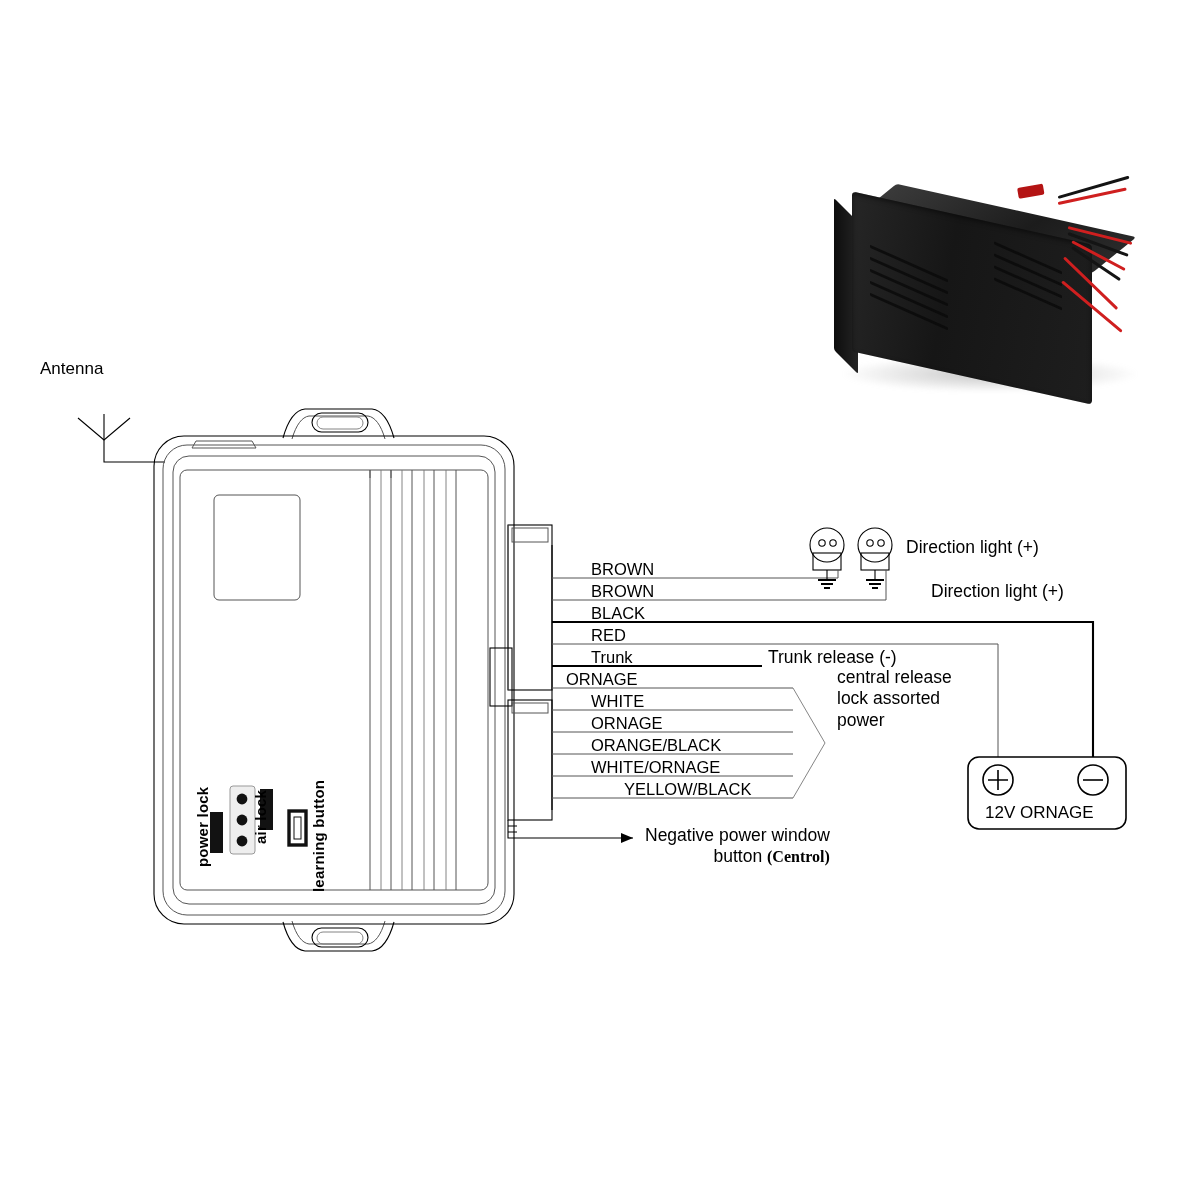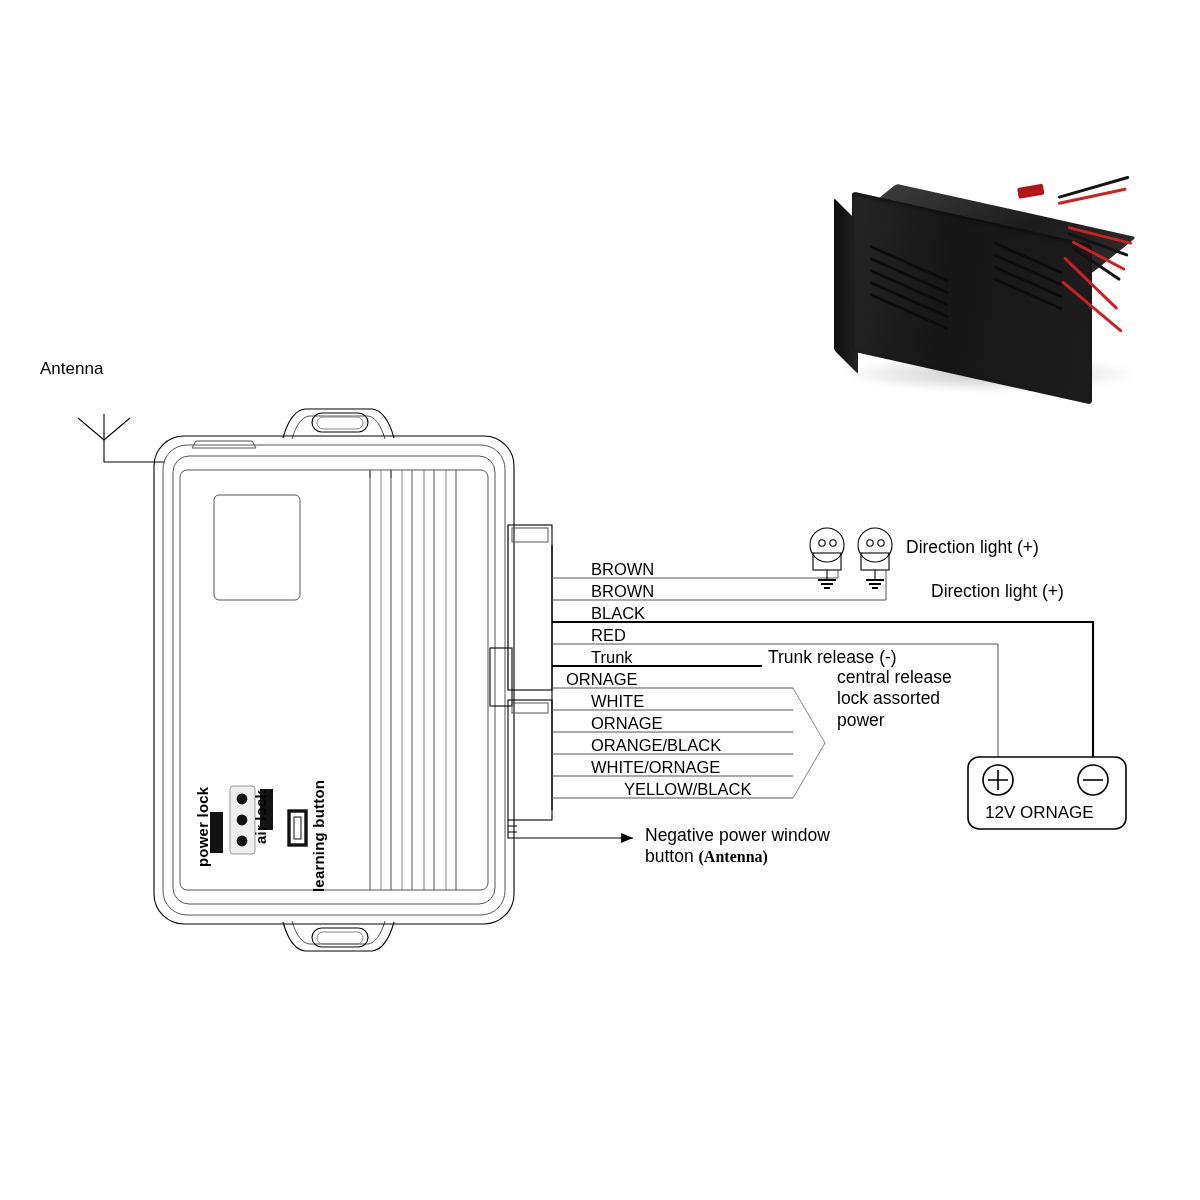--- a/index.html
+++ b/index.html
@@ -274,25 +274,25 @@
   <div class="lbl big" style="left:906px;top:537px;">Direction light  (+)</div>
   <div class="lbl big" style="left:931px;top:581px;">Direction light  (+)</div>
   <div class="lbl big" style="left:768px;top:647px;">Trunk release (-)</div>
 
   <div class="lbl big" style="left:837px;top:667px;">
     <span style="display:block">central release</span>
     <span style="display:block">lock assorted</span>
     <span style="display:block">power</span>
   </div>
 
-  <div class="lbl big" style="left:645px;top:825px;">
+  <div class="lbl big" style="left:645px;top:825px;text-align:right;">
     <span style="display:block">Negative power window</span>
     <span style="display:block">
       <span>button</span>
-      <span class="opt">(Antenna)</span>
+      <span class="opt">(Centrol)</span>
     </span>
   </div>
 
   <div class="lbl sm" style="left:985px;top:803px;font-size:17px;">12V ORNAGE</div>
 
   <div class="vlab" style="left:194px;top:772px;height:95px;">power lock</div>
   <div class="vlab" style="left:252px;top:772px;height:72px;">air lock</div>
   <div class="vlab" style="left:310px;top:772px;height:120px;">learning button</div>
 
 </div>

